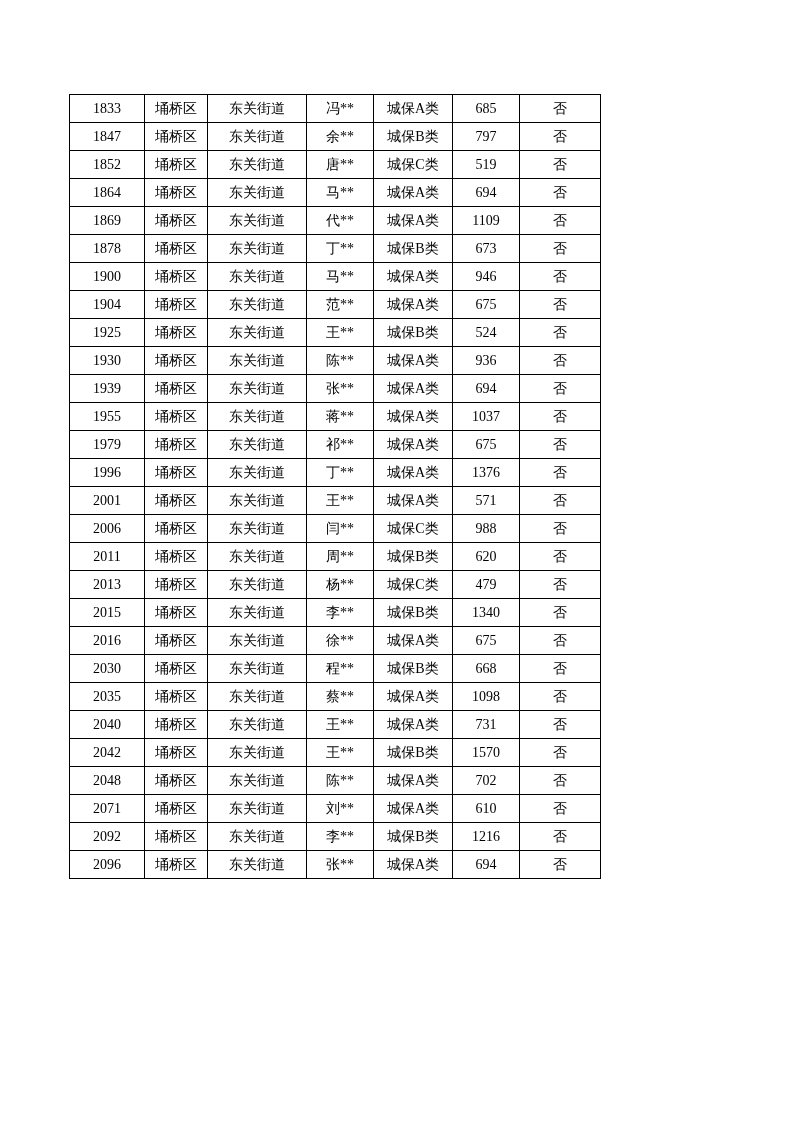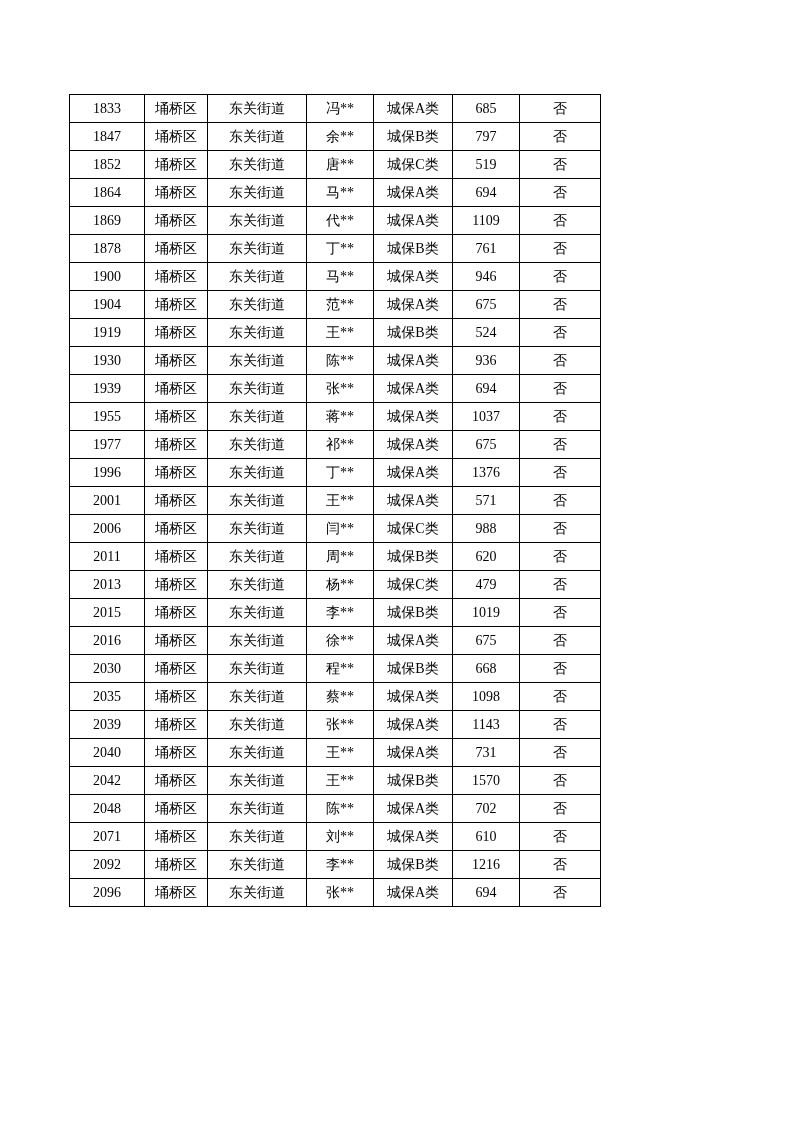--- a/index.html
+++ b/index.html
@@ -110,21 +110,21 @@
             <td class="c-type cjk">城保A类</td>
             <td class="c-amount num">1109</td>
             <td class="c-flag cjk">否</td>
           </tr>
           <tr>
             <td class="c-id num">1878</td>
             <td class="c-district cjk">埇桥区</td>
             <td class="c-street cjk">东关街道</td>
             <td class="c-name cjk">丁**</td>
             <td class="c-type cjk">城保B类</td>
-            <td class="c-amount num">761</td>
+            <td class="c-amount num">673</td>
             <td class="c-flag cjk">否</td>
           </tr>
           <tr>
             <td class="c-id num">1900</td>
             <td class="c-district cjk">埇桥区</td>
             <td class="c-street cjk">东关街道</td>
             <td class="c-name cjk">马**</td>
             <td class="c-type cjk">城保A类</td>
             <td class="c-amount num">946</td>
             <td class="c-flag cjk">否</td>
@@ -132,21 +132,21 @@
           <tr>
             <td class="c-id num">1904</td>
             <td class="c-district cjk">埇桥区</td>
             <td class="c-street cjk">东关街道</td>
             <td class="c-name cjk">范**</td>
             <td class="c-type cjk">城保A类</td>
             <td class="c-amount num">675</td>
             <td class="c-flag cjk">否</td>
           </tr>
           <tr>
-            <td class="c-id num">1919</td>
+            <td class="c-id num">1925</td>
             <td class="c-district cjk">埇桥区</td>
             <td class="c-street cjk">东关街道</td>
             <td class="c-name cjk">王**</td>
             <td class="c-type cjk">城保B类</td>
             <td class="c-amount num">524</td>
             <td class="c-flag cjk">否</td>
           </tr>
           <tr>
             <td class="c-id num">1930</td>
             <td class="c-district cjk">埇桥区</td>
@@ -168,21 +168,21 @@
           <tr>
             <td class="c-id num">1955</td>
             <td class="c-district cjk">埇桥区</td>
             <td class="c-street cjk">东关街道</td>
             <td class="c-name cjk">蒋**</td>
             <td class="c-type cjk">城保A类</td>
             <td class="c-amount num">1037</td>
             <td class="c-flag cjk">否</td>
           </tr>
           <tr>
-            <td class="c-id num">1977</td>
+            <td class="c-id num">1979</td>
             <td class="c-district cjk">埇桥区</td>
             <td class="c-street cjk">东关街道</td>
             <td class="c-name cjk">祁**</td>
             <td class="c-type cjk">城保A类</td>
             <td class="c-amount num">675</td>
             <td class="c-flag cjk">否</td>
           </tr>
           <tr>
             <td class="c-id num">1996</td>
             <td class="c-district cjk">埇桥区</td>
@@ -227,21 +227,21 @@
             <td class="c-type cjk">城保C类</td>
             <td class="c-amount num">479</td>
             <td class="c-flag cjk">否</td>
           </tr>
           <tr>
             <td class="c-id num">2015</td>
             <td class="c-district cjk">埇桥区</td>
             <td class="c-street cjk">东关街道</td>
             <td class="c-name cjk">李**</td>
             <td class="c-type cjk">城保B类</td>
-            <td class="c-amount num">1019</td>
+            <td class="c-amount num">1340</td>
             <td class="c-flag cjk">否</td>
           </tr>
           <tr>
             <td class="c-id num">2016</td>
             <td class="c-district cjk">埇桥区</td>
             <td class="c-street cjk">东关街道</td>
             <td class="c-name cjk">徐**</td>
             <td class="c-type cjk">城保A类</td>
             <td class="c-amount num">675</td>
             <td class="c-flag cjk">否</td>
@@ -255,29 +255,20 @@
             <td class="c-amount num">668</td>
             <td class="c-flag cjk">否</td>
           </tr>
           <tr>
             <td class="c-id num">2035</td>
             <td class="c-district cjk">埇桥区</td>
             <td class="c-street cjk">东关街道</td>
             <td class="c-name cjk">蔡**</td>
             <td class="c-type cjk">城保A类</td>
             <td class="c-amount num">1098</td>
-            <td class="c-flag cjk">否</td>
-          </tr>
-          <tr>
-            <td class="c-id num">2039</td>
-            <td class="c-district cjk">埇桥区</td>
-            <td class="c-street cjk">东关街道</td>
-            <td class="c-name cjk">张**</td>
-            <td class="c-type cjk">城保A类</td>
-            <td class="c-amount num">1143</td>
             <td class="c-flag cjk">否</td>
           </tr>
           <tr>
             <td class="c-id num">2040</td>
             <td class="c-district cjk">埇桥区</td>
             <td class="c-street cjk">东关街道</td>
             <td class="c-name cjk">王**</td>
             <td class="c-type cjk">城保A类</td>
             <td class="c-amount num">731</td>
             <td class="c-flag cjk">否</td>

